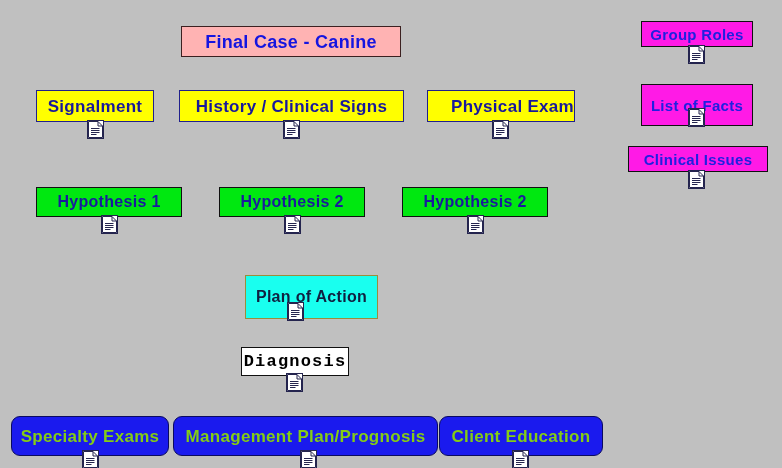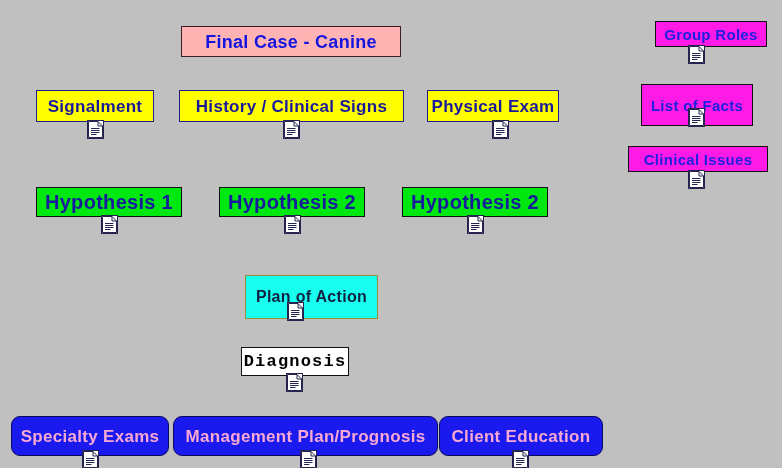--- a/index.html
+++ b/index.html
@@ -46,21 +46,21 @@
     background: #ffff00;
     border: 1px solid #20208c;
     color: #18189c;
     font-size: 17px;
   }
   
   .n-green {
     background: #00e810;
     border: 1px solid #101010;
     color: #1a1a9e;
-    font-size: 20px;
+    font-size: 16px;
   }
   
   .n-cyan {
     background: #19ffef;
     border: 1px solid #9a8c3c;
     color: #102040;
     font-size: 16px;
   }
   
   .n-white {
@@ -76,21 +76,21 @@
     background: #ff1ae6;
     border: 1px solid #101010;
     color: #2020e0;
     font-size: 15px;
   }
   
   .n-blue {
     background: #1a1aee;
     border: 1px solid #0a0a60;
     border-radius: 9px;
-    color: #f9a8d4;
+    color: #84cc16;
     font-size: 17px;
   }
 
   
   .doc-icon {
     position: absolute;
     width: 17px;
     height: 19px;
     background: #ffffff;
     border: 1px solid #24244e;
@@ -134,21 +134,21 @@
       <path d="M10 0.5 V5 H14.5" fill="none" stroke="#24244e" stroke-width="1"></path>
       <g stroke="#24244e" stroke-width="1">
         <line x1="3" y1="7.5" x2="11.5" y2="7.5"></line>
         <line x1="3" y1="9.5" x2="11.5" y2="9.5"></line>
         <line x1="3" y1="11.5" x2="11.5" y2="11.5"></line>
         <line x1="3" y1="13.5" x2="8.5" y2="13.5"></line>
       </g>
     </svg>
   </span>
 
-  <div class="node n-yellow" style="left:427px; top:90px; width:132px; height:32px;">
+  <div class="node n-yellow" style="left:427px; top:90px; width:148px; height:32px;justify-content:flex-end;">
     <span class="node-label">Physical Exam</span>
   </div>
   <span class="doc-icon" style="left:492px; top:120px;">
     <svg width="15" height="17" viewBox="0 0 15 17">
       <path d="M0.5 0.5 H10 L14.5 5 V16.5 H0.5 Z" fill="#ffffff" stroke="#24244e" stroke-width="1"></path>
       <path d="M10 0.5 V5 H14.5" fill="none" stroke="#24244e" stroke-width="1"></path>
       <g stroke="#24244e" stroke-width="1">
         <line x1="3" y1="7.5" x2="11.5" y2="7.5"></line>
         <line x1="3" y1="9.5" x2="11.5" y2="9.5"></line>
         <line x1="3" y1="11.5" x2="11.5" y2="11.5"></line>
@@ -278,21 +278,21 @@
       <path d="M10 0.5 V5 H14.5" fill="none" stroke="#24244e" stroke-width="1"></path>
       <g stroke="#24244e" stroke-width="1">
         <line x1="3" y1="7.5" x2="11.5" y2="7.5"></line>
         <line x1="3" y1="9.5" x2="11.5" y2="9.5"></line>
         <line x1="3" y1="11.5" x2="11.5" y2="11.5"></line>
         <line x1="3" y1="13.5" x2="8.5" y2="13.5"></line>
       </g>
     </svg>
   </span>
 
-  <div class="node n-magenta" style="left:655px; top:21px; width:112px; height:26px;">
+  <div class="node n-magenta" style="left:641px; top:21px; width:112px; height:26px;">
     <span class="node-label">Group Roles</span>
   </div>
   <span class="doc-icon" style="left:688px; top:45px;">
     <svg width="15" height="17" viewBox="0 0 15 17">
       <path d="M0.5 0.5 H10 L14.5 5 V16.5 H0.5 Z" fill="#ffffff" stroke="#24244e" stroke-width="1"></path>
       <path d="M10 0.5 V5 H14.5" fill="none" stroke="#24244e" stroke-width="1"></path>
       <g stroke="#24244e" stroke-width="1">
         <line x1="3" y1="7.5" x2="11.5" y2="7.5"></line>
         <line x1="3" y1="9.5" x2="11.5" y2="9.5"></line>
         <line x1="3" y1="11.5" x2="11.5" y2="11.5"></line>

